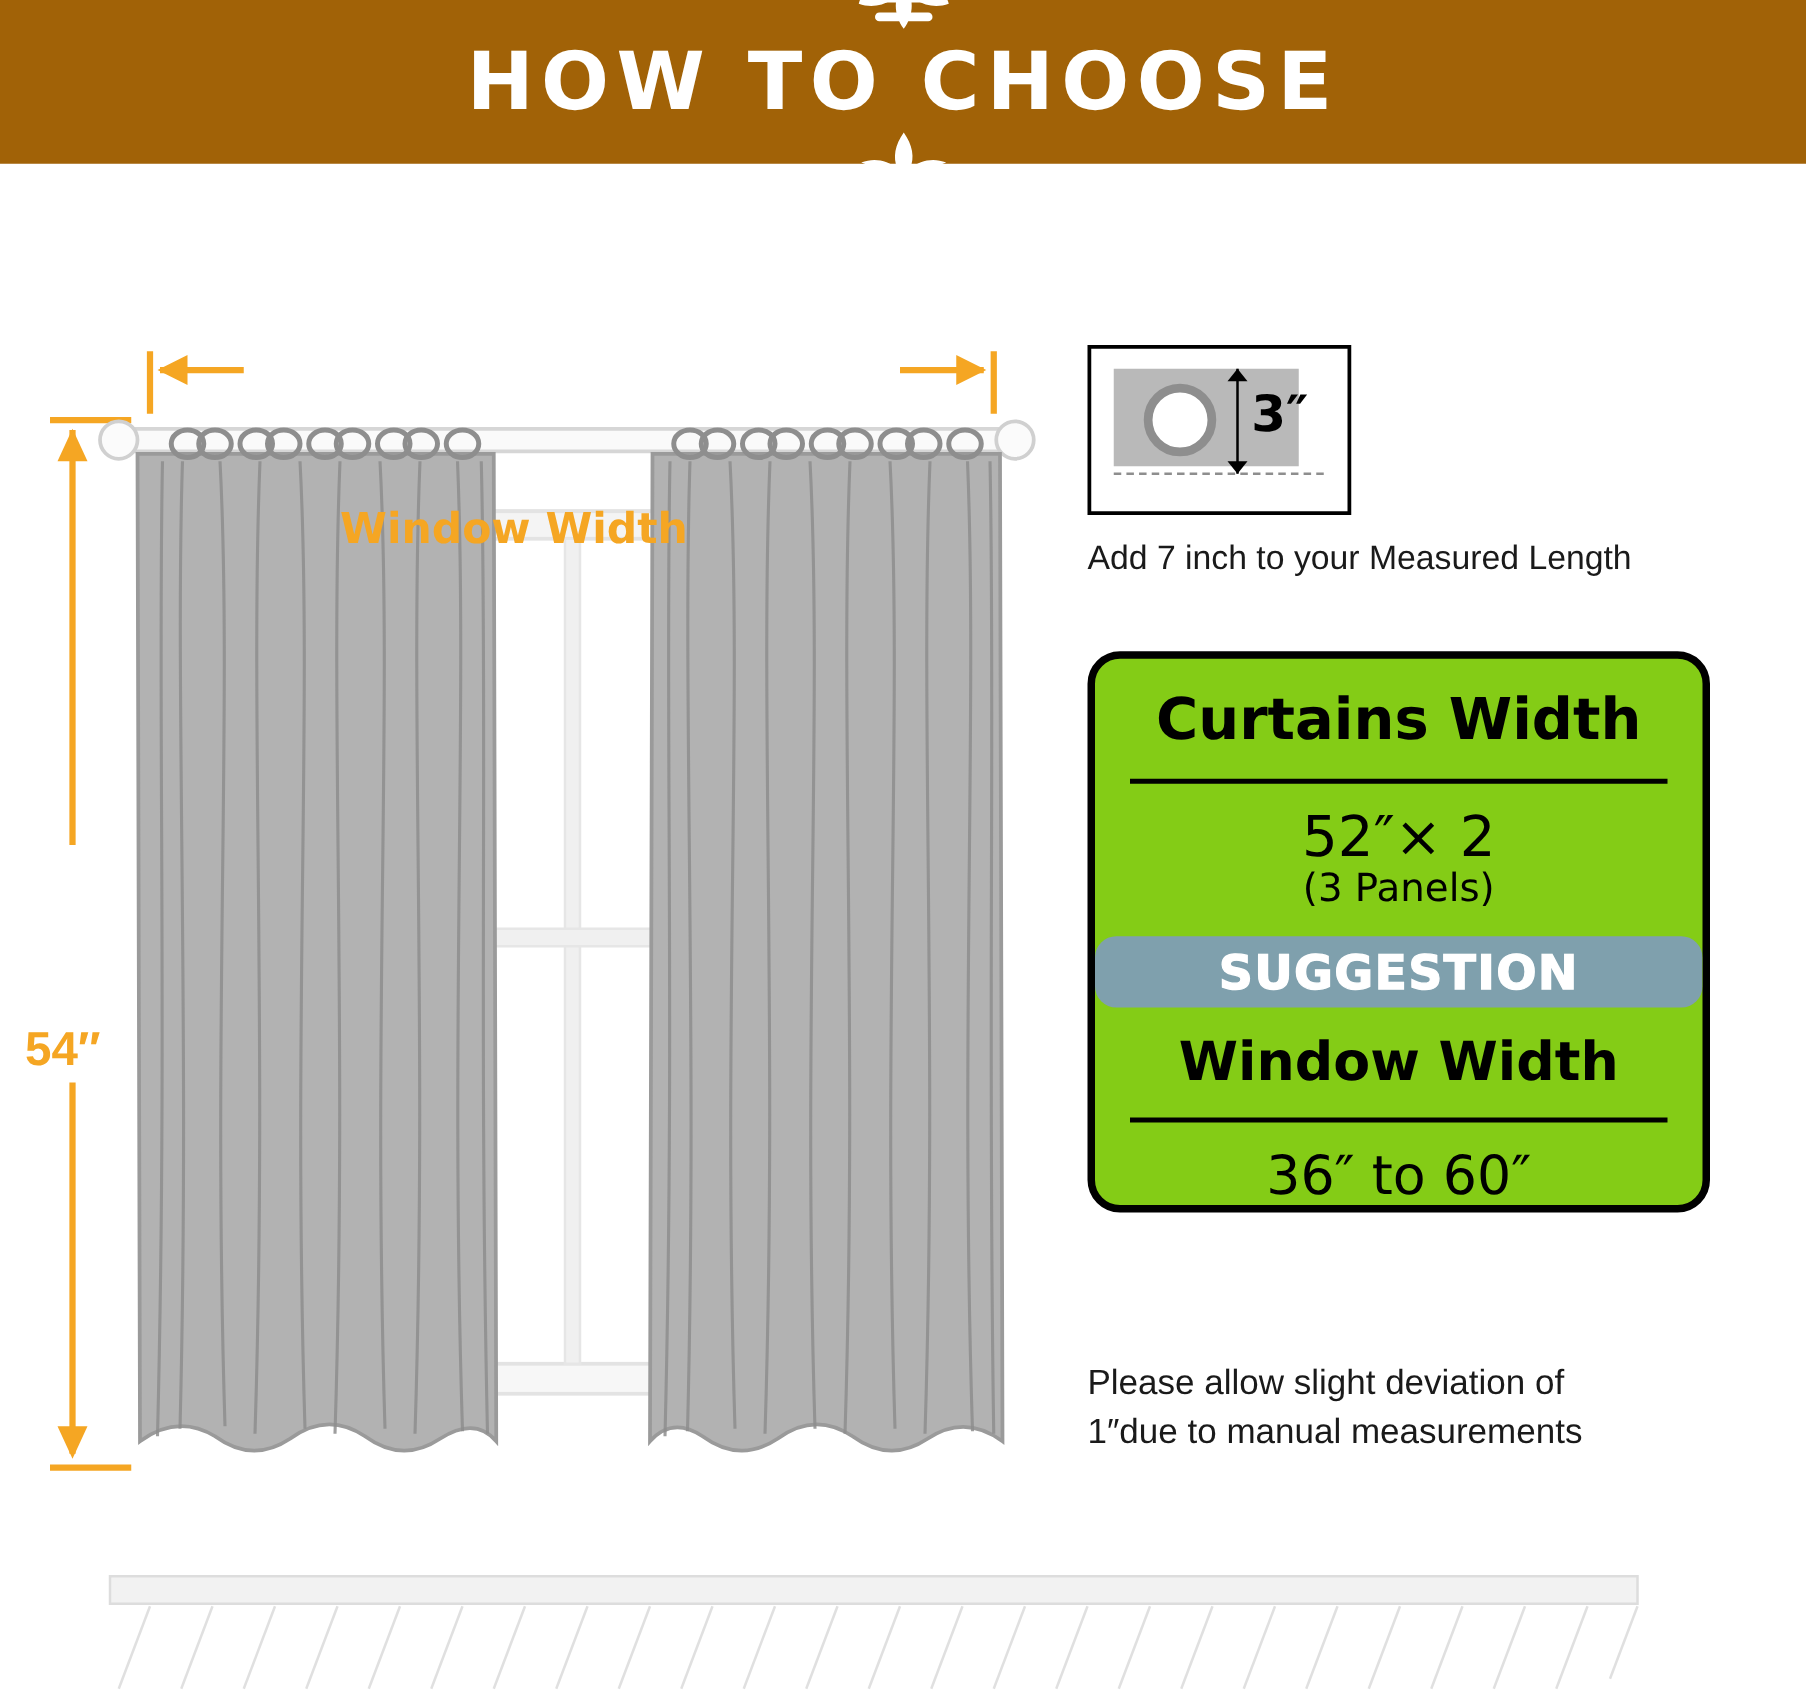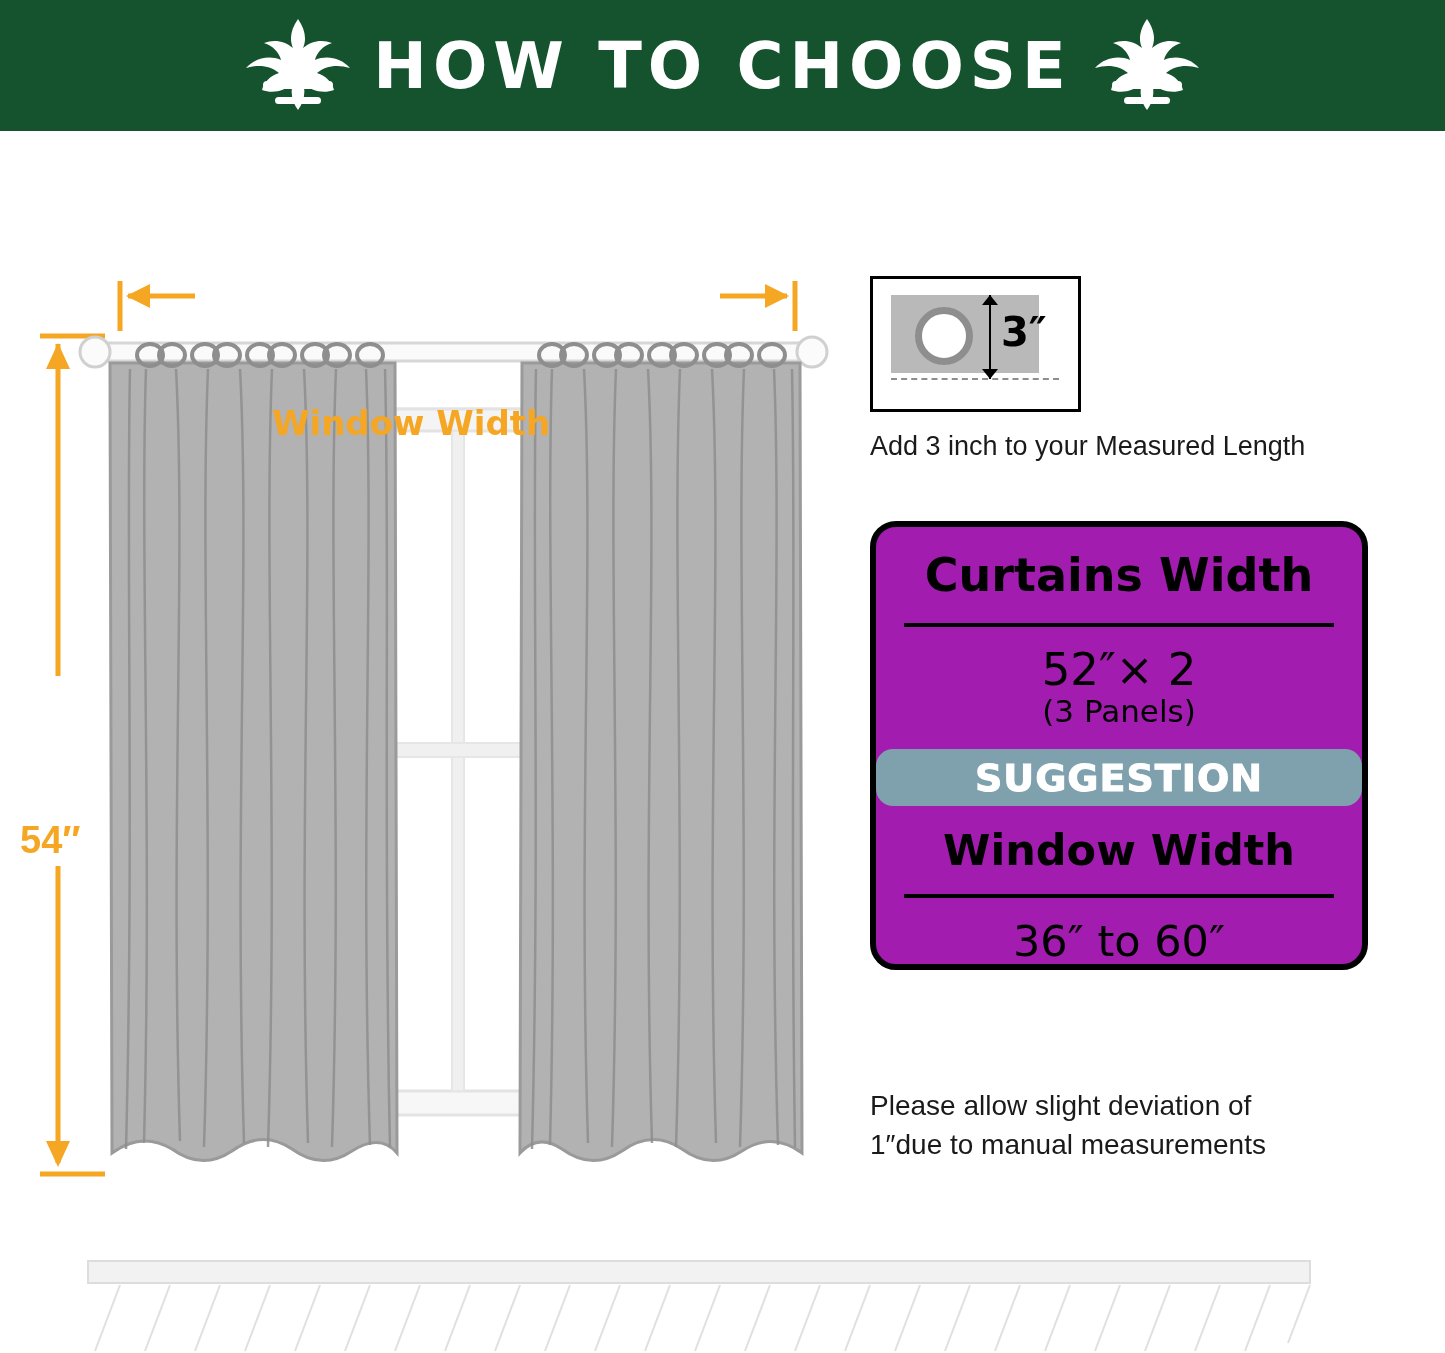--- a/index.html
+++ b/index.html
@@ -7,22 +7,22 @@
     width:1445px;height:1353px;
     background:#ffffff;
     font-family:"Liberation Sans", sans-serif;
     position:relative;
     overflow:hidden;
   }
 
   
   .banner{
     position:absolute;left:0;top:0;width:1445px;height:131px;
-    background:#14532d;
-    display:flex;align-items:center;justify-content:center;
+    background:#a16207;
+    display:flex;align-items:center;justify-content:center;flex-direction:column;
   }
   .banner-title{
     color:#ffffff;
     font-size:64px;
     font-weight:bold;
     letter-spacing:6px;
     font-family:"DejaVu Sans", sans-serif;
     line-height:1;
     white-space:nowrap;
   }
@@ -106,21 +106,21 @@
 
   .add-3-line{
     position:absolute;left:10px;top:300px;width:575px;
     font-size:27px;color:#1a1a1a;
     font-family:"Liberation Sans", sans-serif;
   }
 
   .card{
     position:absolute;left:10px;top:390px;width:486px;height:437px;
     border:6px solid #000;border-radius:26px;
-    background:#a21caf;overflow:hidden;
+    background:#84cc16;overflow:hidden;
   }
   .card-row{
     display:flex;align-items:center;justify-content:center;
     text-align:center;
   }
   .card-title{
     height:96px;
     font-size:46px;font-weight:bold;color:#000;
     font-family:"DejaVu Sans", sans-serif;
   }
@@ -293,21 +293,21 @@
   <div class="grommet-note">
     <div class="grommet-box">
       <div class="grommet-fill"></div>
       <div class="grommet-ring"></div>
       <div class="grommet-dash"></div>
       <div class="grommet-arrow"></div>
       <div class="grommet-3">3″</div>
     </div>
   </div>
 
-  <div class="add-3-line">Add 3 inch to your Measured Length</div>
+  <div class="add-3-line">Add 7 inch to your Measured Length</div>
 
   <div class="card">
     <div class="card-row card-title">Curtains Width</div>
     <div class="hr"></div>
     <div class="card-row card-value">
       <div class="big">52″× 2</div>
       <div class="small">(3 Panels)</div>
     </div>
     <div class="card-row suggestion">SUGGESTION</div>
     <div class="card-row card-sub">Window Width</div>

